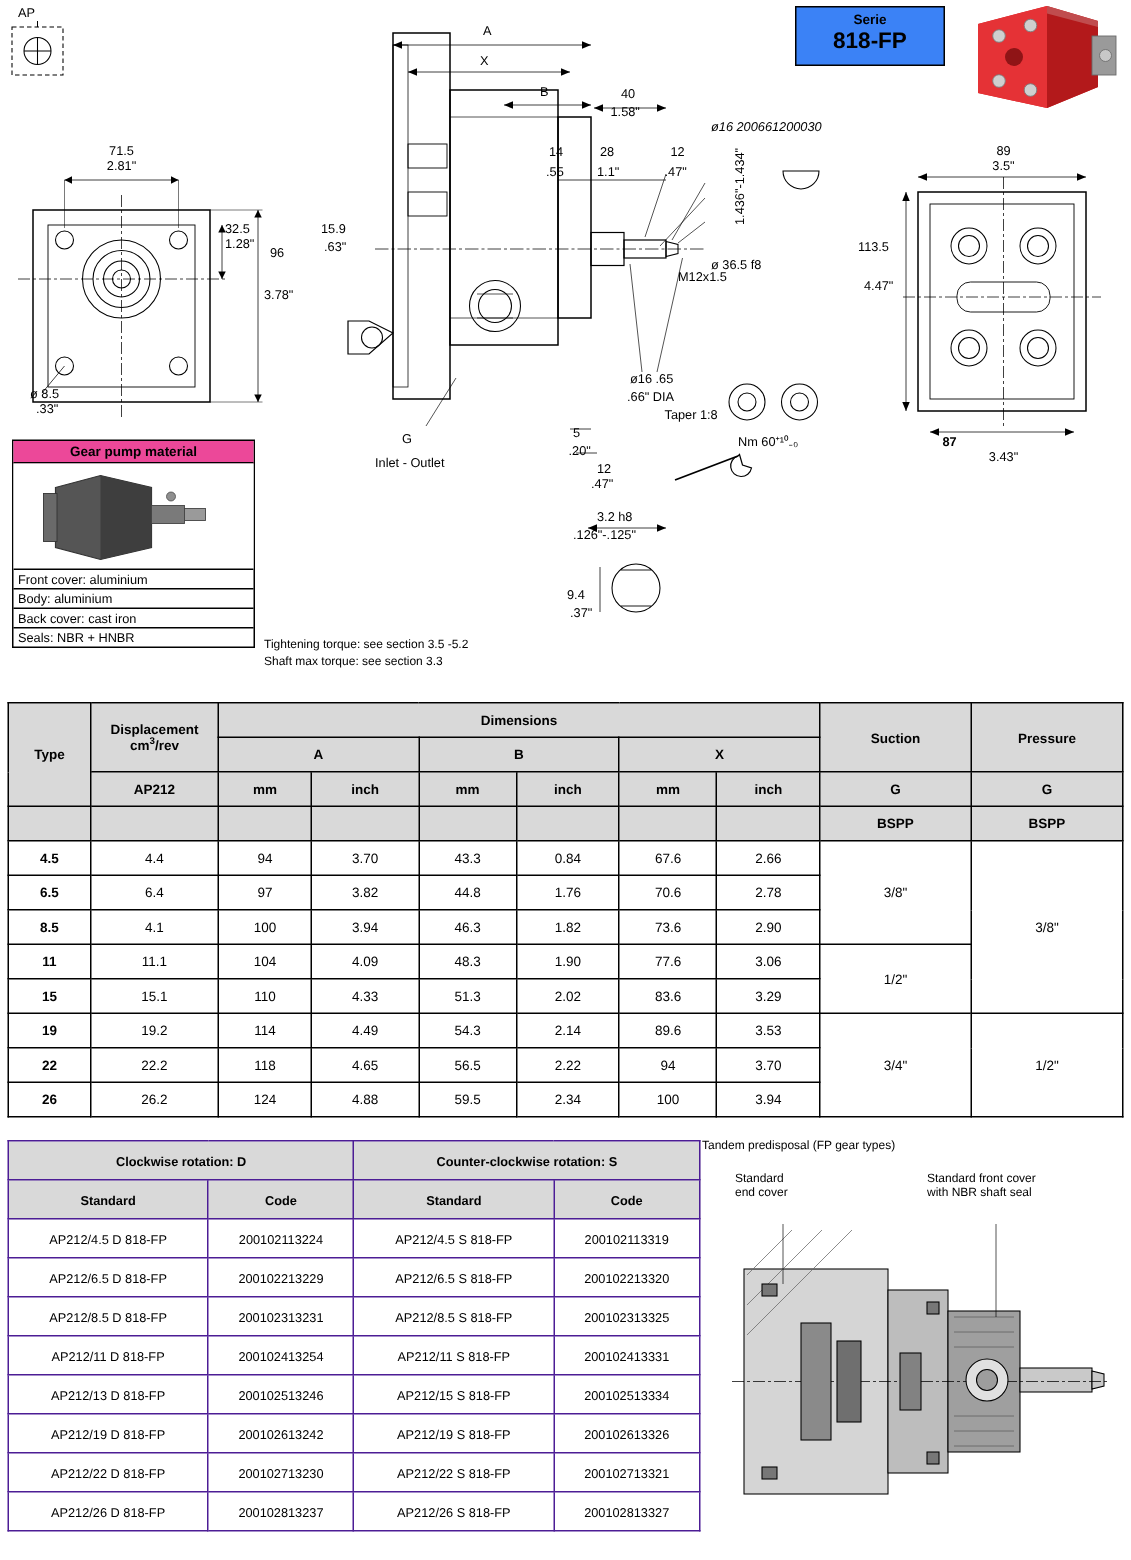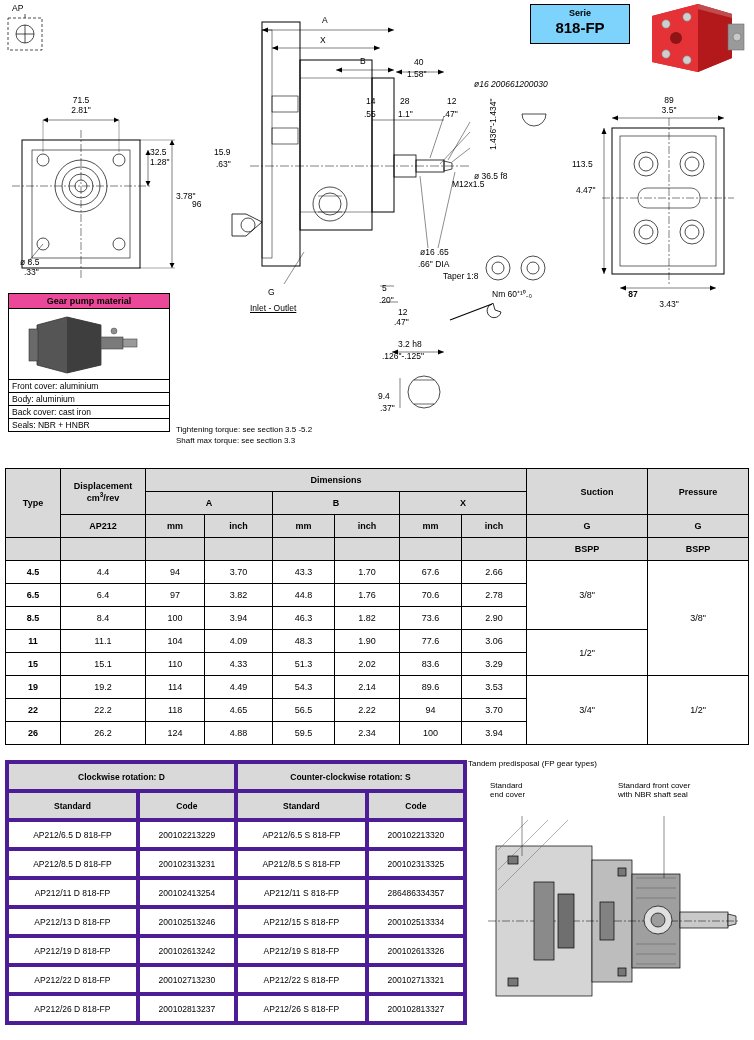--- a/index.html
+++ b/index.html
@@ -10,21 +10,21 @@
     font-size:9px;color:#000;
     position:relative;overflow:hidden;
   }
   .abs{position:absolute;}
   .lbl{font-size:8.5px;line-height:1.1;color:#000;white-space:pre;}
   .ctr{text-align:center;}
 
   
   #serie-badge{
     left:530px;top:4px;width:98px;height:38px;
-    border:1px solid #000;background:#7dd3fc;
+    border:1px solid #000;background:#3b82f6;
     text-align:center;
   }
   #serie-badge .t1{font-size:9px;font-weight:bold;margin-top:3px;}
   #serie-badge .t2{font-size:15px;font-weight:bold;margin-top:1px;}
 
   
   #pump3d{left:640px;top:2px;width:106px;height:84px;}
 
   
   #drawings{left:0;top:0;width:754px;height:450px;}
@@ -53,21 +53,21 @@
   }
   #main-table thead th{background:#d9d9d9;font-weight:bold;font-size:9px;}
   #main-table td.type{font-weight:bold;}
   #main-table td{background:#fff;}
   #main-table sup{font-size:6.5px;vertical-align:super;}
 
   
   #bottom-wrap{position:absolute;left:5px;top:760px;width:744px;}
   #codes-table{width:462px;font-size:8.5px;}
   #codes-table th,#codes-table td{
-    border:4px solid #4c1d95;height:23px;text-align:center;vertical-align:middle;
+    border:1px solid #4c1d95;height:23px;text-align:center;vertical-align:middle;
   }
   #codes-table th{background:#d9d9d9;font-weight:bold;}
   #codes-table td{background:#fff;}
 
   
   #tandem{position:absolute;left:468px;top:760px;width:281px;height:275px;}
   #tandem .cap{font-size:8px;}
 </style>
 </head>
 <body>
@@ -234,21 +234,21 @@
     </g>
   </g>
 </svg>
 
 <div class="abs lbl" style="left:12px;top:4px;">AP</div>
 
 <div class="abs lbl ctr" style="left:56px;top:96px;width:50px;">71.5</div>
 <div class="abs lbl ctr" style="left:56px;top:106px;width:50px;">2.81"</div>
 <div class="abs lbl" style="left:150px;top:148px;">32.5</div>
 <div class="abs lbl" style="left:150px;top:158px;">1.28"</div>
-<div class="abs lbl" style="left:192px;top:164px;margin-top:36px;">96</div>
+<div class="abs lbl" style="left:180px;top:164px;">96</div>
 <div class="abs lbl" style="left:176px;top:192px;transform:rotate(0deg);">3.78"</div>
 <div class="abs lbl" style="left:20px;top:258px;">ø 8.5</div>
 <div class="abs lbl" style="left:24px;top:268px;">.33"</div>
 
 <div class="abs lbl" style="left:322px;top:16px;">A</div>
 <div class="abs lbl" style="left:320px;top:36px;">X</div>
 <div class="abs lbl" style="left:360px;top:57px;">B</div>
 <div class="abs lbl" style="left:414px;top:58px;">40</div>
 <div class="abs lbl" style="left:407px;top:70px;">1.58"</div>
 <div class="abs lbl" style="left:366px;top:97px;">14</div>
@@ -261,21 +261,21 @@
 <div class="abs lbl" style="left:216px;top:160px;">.63"</div>
 <div class="abs lbl" style="left:474px;top:80px;font-style:italic;">ø16 200661200030</div>
 <div class="abs lbl" style="left:452px;top:136px;margin-top:44px;">M12x1.5</div>
 <div class="abs lbl" style="left:474px;top:172px;">ø 36.5 f8</div>
 <div class="abs lbl" style="left:489px;top:150px;transform:rotate(-90deg);transform-origin:0 0;width:70px;">1.436"-1.434"</div>
 <div class="abs lbl" style="left:420px;top:248px;">ø16 .65</div>
 <div class="abs lbl" style="left:418px;top:260px;">.66" DIA</div>
 <div class="abs lbl" style="left:418px;top:272px;margin-left:25px;">Taper 1:8</div>
 <div class="abs lbl" style="left:492px;top:290px;">Nm 60⁺¹⁰₋₀</div>
 <div class="abs lbl" style="left:268px;top:288px;">G</div>
-<div class="abs lbl" style="left:250px;top:304px;text-decoration:underline;">Inlet - Outlet</div>
+<div class="abs lbl" style="left:250px;top:304px;">Inlet - Outlet</div>
 <div class="abs lbl" style="left:382px;top:284px;">5</div>
 <div class="abs lbl" style="left:379px;top:296px;">.20"</div>
 <div class="abs lbl" style="left:398px;top:308px;">12</div>
 <div class="abs lbl" style="left:394px;top:318px;">.47"</div>
 <div class="abs lbl" style="left:398px;top:340px;">3.2 h8</div>
 <div class="abs lbl" style="left:382px;top:352px;">.126"-.125"</div>
 <div class="abs lbl" style="left:378px;top:392px;">9.4</div>
 <div class="abs lbl" style="left:380px;top:404px;">.37"</div>
 
 <div class="abs lbl ctr" style="left:644px;top:96px;width:50px;">89</div>
@@ -310,21 +310,21 @@
 
 <table id="main-table">
   <thead>
     <tr>
       <th rowspan="3" style="width:54px;">Type</th>
       <th rowspan="2" style="width:84px;margin-left:44px;">
         <div>Displacement</div>
         <div>cm<sup>3</sup>/rev</div>
       </th>
       <th colspan="6">Dimensions</th>
-      <th rowspan="2" style="width:100px;padding-left:20px;">Suction</th>
+      <th rowspan="2" style="width:100px;">Suction</th>
       <th rowspan="2" style="width:100px;">Pressure</th>
     </tr>
     <tr>
       <th colspan="2" style="width:64px;">A</th>
       <th colspan="2" style="width:64px;">B</th>
       <th colspan="2" style="width:64px;">X</th>
     </tr>
     <tr>
       <th>AP212</th>
       <th>mm</th>
@@ -349,39 +349,39 @@
       <th>BSPP</th>
     </tr>
   </thead>
   <tbody id="main-tbody">
       <tr>
         <td class="type">4.5</td>
         <td>4.4</td>
         <td>94</td>
         <td>3.70</td>
         <td>43.3</td>
-        <td>1.70</td>
+        <td>0.84</td>
         <td>67.6</td>
         <td>2.66</td>
         <td rowspan="3">3/8"</td>
         <td rowspan="5">3/8"</td>
       </tr>
       <tr>
         <td class="type">6.5</td>
         <td>6.4</td>
         <td>97</td>
         <td>3.82</td>
         <td>44.8</td>
         <td>1.76</td>
         <td>70.6</td>
         <td>2.78</td>
       </tr>
       <tr>
         <td class="type">8.5</td>
-        <td>8.4</td>
+        <td>4.1</td>
         <td>100</td>
         <td>3.94</td>
         <td>46.3</td>
         <td>1.82</td>
         <td>73.6</td>
         <td>2.90</td>
       </tr>
       <tr>
         <td class="type">11</td>
         <td>11.1</td>
@@ -447,36 +447,42 @@
       </tr>
       <tr>
         <th style="width:134px;">Standard</th>
         <th style="width:96px;">Code</th>
         <th style="width:134px;">Standard</th>
         <th style="width:96px;">Code</th>
       </tr>
     </thead>
     <tbody id="codes-tbody">
         <tr>
+          <td>AP212/4.5 D 818-FP</td>
+          <td>200102113224</td>
+          <td>AP212/4.5 S 818-FP</td>
+          <td>200102113319</td>
+        </tr>
+        <tr>
           <td>AP212/6.5 D 818-FP</td>
           <td>200102213229</td>
           <td>AP212/6.5 S 818-FP</td>
           <td>200102213320</td>
         </tr>
         <tr>
           <td>AP212/8.5 D 818-FP</td>
           <td>200102313231</td>
           <td>AP212/8.5 S 818-FP</td>
           <td>200102313325</td>
         </tr>
         <tr>
           <td>AP212/11 D 818-FP</td>
           <td>200102413254</td>
           <td>AP212/11 S 818-FP</td>
-          <td>286486334357</td>
+          <td>200102413331</td>
         </tr>
         <tr>
           <td>AP212/13 D 818-FP</td>
           <td>200102513246</td>
           <td>AP212/15 S 818-FP</td>
           <td>200102513334</td>
         </tr>
         <tr>
           <td>AP212/19 D 818-FP</td>
           <td>200102613242</td>

